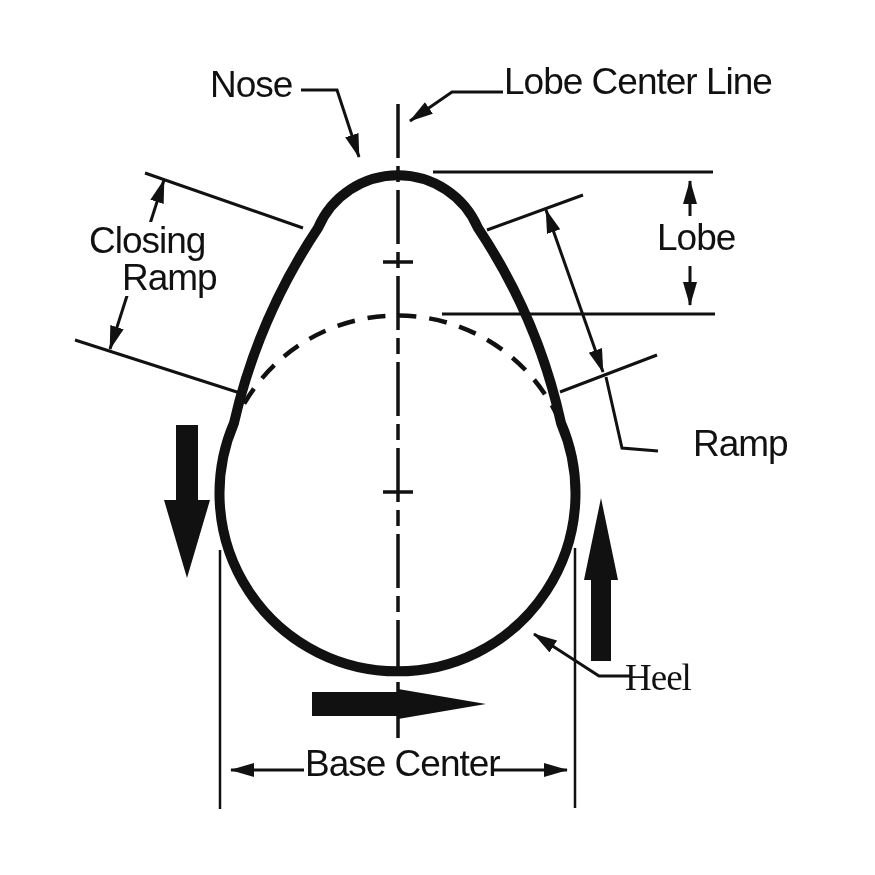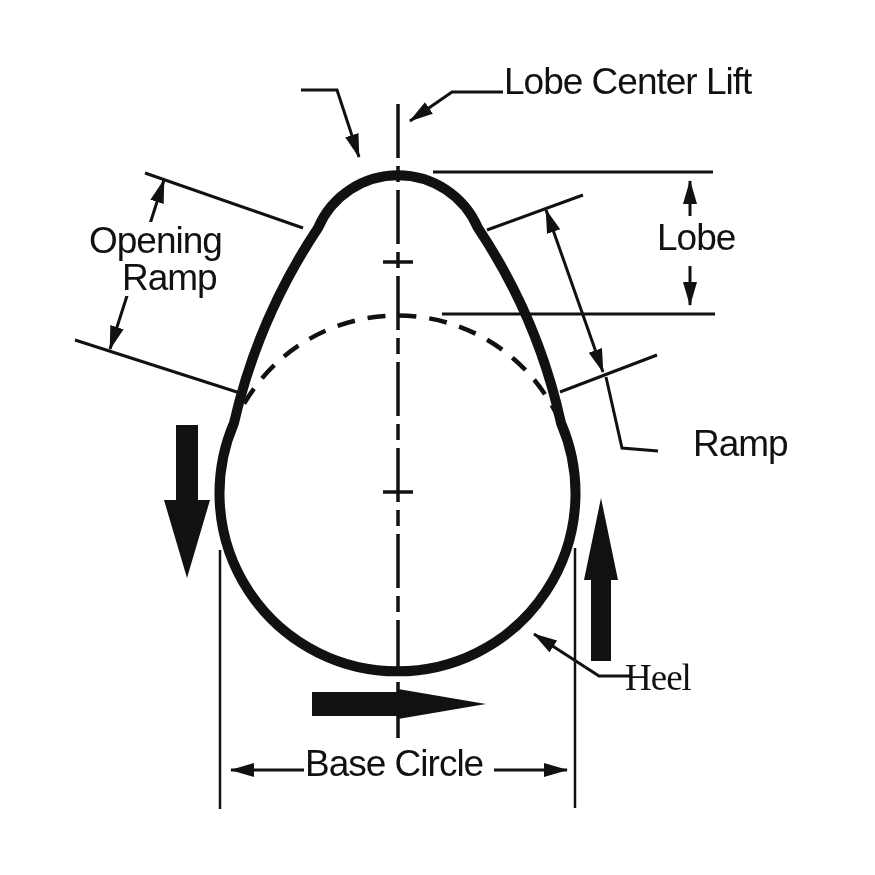--- a/index.html
+++ b/index.html
@@ -71,31 +71,32 @@
     <path class="ink-stroke" d="M304,770 L231,770" stroke-width="3" marker-end="url(#ae)"></path>
     <path class="ink-stroke" d="M494,770 L567,770" stroke-width="3" marker-end="url(#ae)"></path>
 
     <path class="ink-stroke" stroke-width="10" stroke-linejoin="round" stroke-linecap="round" d="M234,423 Q258,318 318,228 A87,87 0 0 1 478,228 Q538,318 561,423 A178,178 0 1 1 234,423 Z"></path>
 
     <polygon class="ink-fill" points="176,425 198,425 198,500 210,500 187,578 164,500 176,500"></polygon>
     <polygon class="ink-fill" points="591,661 591,580 584,580 601,498 618,580 611,580 611,661"></polygon>
     <polygon class="ink-fill" points="312,692 398,692 398,689 486,704 398,719 398,716 312,716"></polygon>
   </svg>
 
+  <div class="lbl" style="left:210px;top:66px;">Nose</div>
 
-  <div class="lbl" style="left:504px;top:63px;">Lobe Center Lift</div>
+  <div class="lbl" style="left:504px;top:63px;">Lobe Center Line</div>
 
   <div class="lbl lbl-opening" style="left:86px;top:222px;">
-    <span>Opening</span>
+    <span>Closing</span>
     <span class="l2">Ramp</span>
   </div>
 
   <div class="lbl" style="left:657px;top:219px;">Lobe</div>
 
   <div class="lbl lbl-closing" style="left:660px;top:423px;">
     <span class="l2">Ramp</span>
   </div>
 
   <div class="lbl" style="left:625px;top:659px;font-family:Liberation Serif, serif;">Heel</div>
 
-  <div class="lbl" style="left:305px;top:745px;">Base Circle</div>
+  <div class="lbl" style="left:305px;top:745px;">Base Center</div>
 
 </div>
 
 </body></html>

